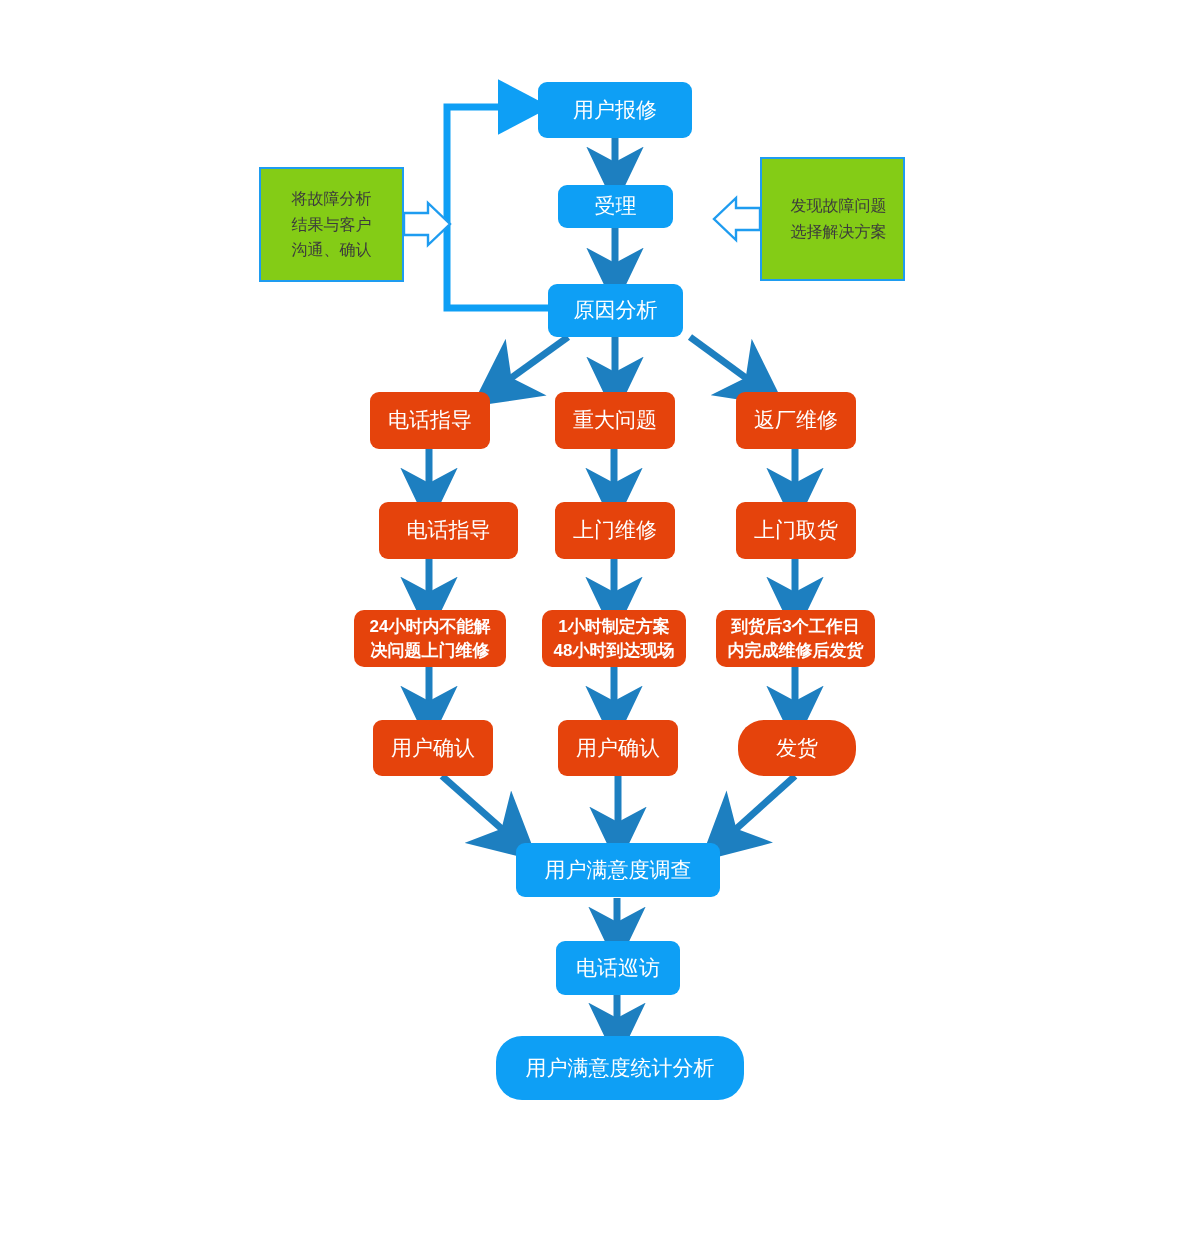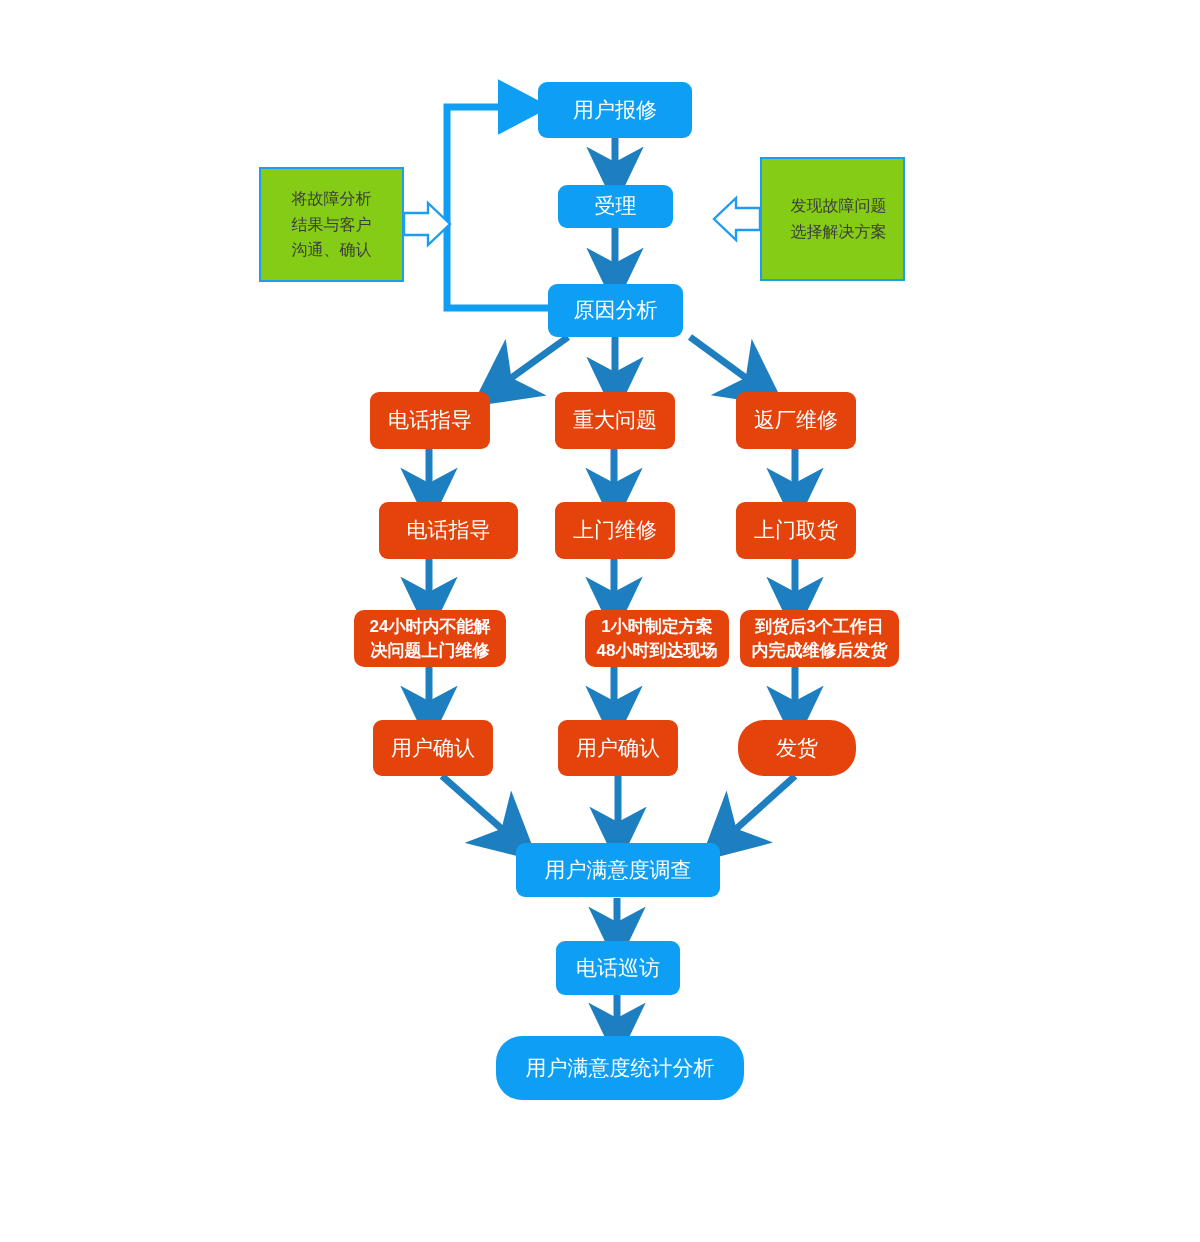--- a/index.html
+++ b/index.html
@@ -129,23 +129,23 @@
   <div class="node orange main" style="left:370px; top:392px; width:120px; height:57px;">电话指导</div>
   <div class="node orange main" style="left:555px; top:392px; width:120px; height:57px;">重大问题</div>
   <div class="node orange main" style="left:736px; top:392px; width:120px; height:57px;">返厂维修</div>
 
   <div class="node orange main" style="left:370px; top:502px; width:139px; height:57px;margin-left:9px;">电话指导</div>
   <div class="node orange main" style="left:555px; top:502px; width:120px; height:57px;">上门维修</div>
   <div class="node orange main" style="left:736px; top:502px; width:120px; height:57px;">上门取货</div>
 
   <div class="node orange detail" style="left:354px; top:610px; width:152px; height:57px;">24小时内不能解
 决问题上门维修</div>
-  <div class="node orange detail" style="left:542px; top:610px; width:144px; height:57px;margin-left:43px;">1小时制定方案
+  <div class="node orange detail" style="left:542px; top:610px; width:144px; height:57px;">1小时制定方案
 48小时到达现场</div>
-  <div class="node orange detail" style="left:716px; top:610px; width:159px; height:57px;margin-left:24px;">到货后3个工作日
+  <div class="node orange detail" style="left:716px; top:610px; width:159px; height:57px;">到货后3个工作日
 内完成维修后发货</div>
 
   <div class="node orange main" style="left:373px; top:720px; width:120px; height:56px;">用户确认</div>
   <div class="node orange main" style="left:558px; top:720px; width:120px; height:56px;">用户确认</div>
   <div class="node orange main" style="left:738px; top:720px; width:118px; height:56px;border-radius:26px;">发货</div>
 
   <div class="node blue main" style="left:516px; top:843px; width:204px; height:54px;">用户满意度调查</div>
   <div class="node blue main" style="left:556px; top:941px; width:124px; height:54px;">电话巡访</div>
   <div class="node blue main" style="left:496px; top:1036px; width:248px; height:64px;border-radius:26px;">用户满意度统计分析</div>
 

